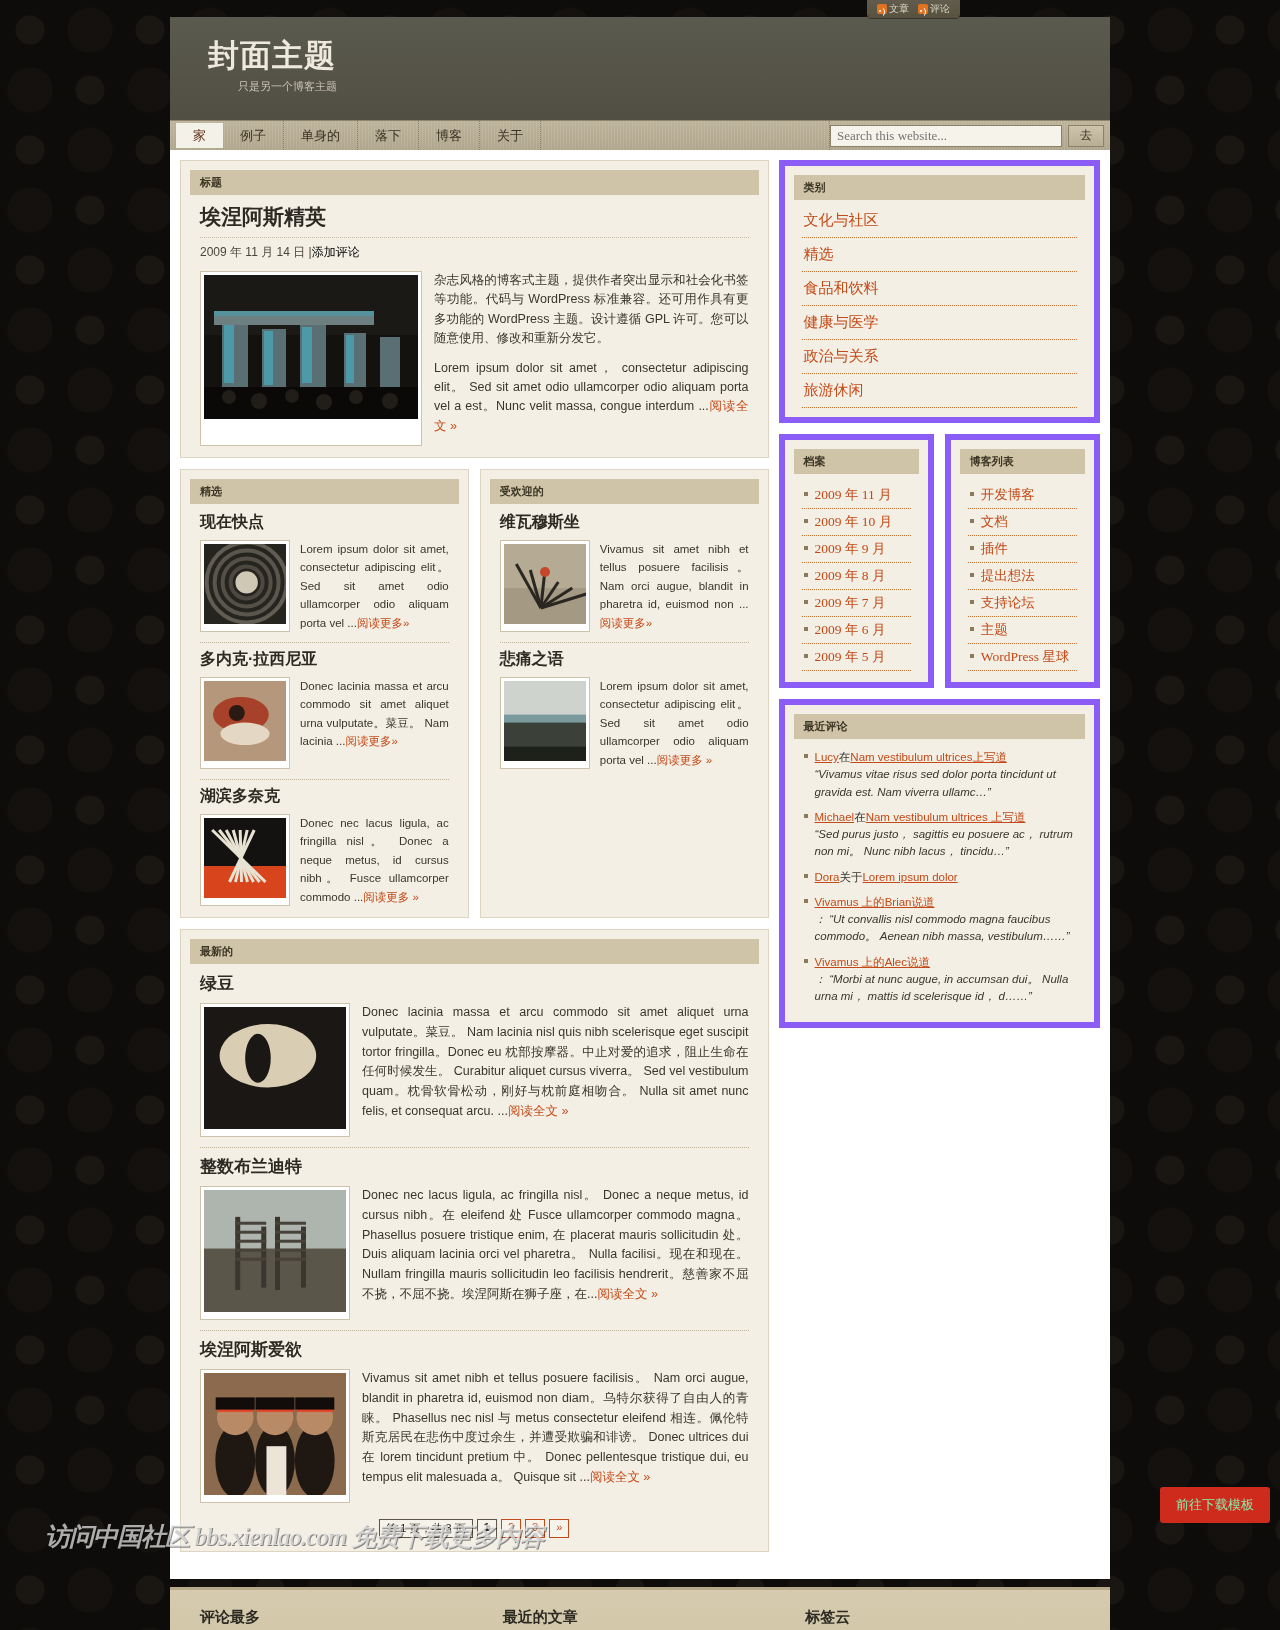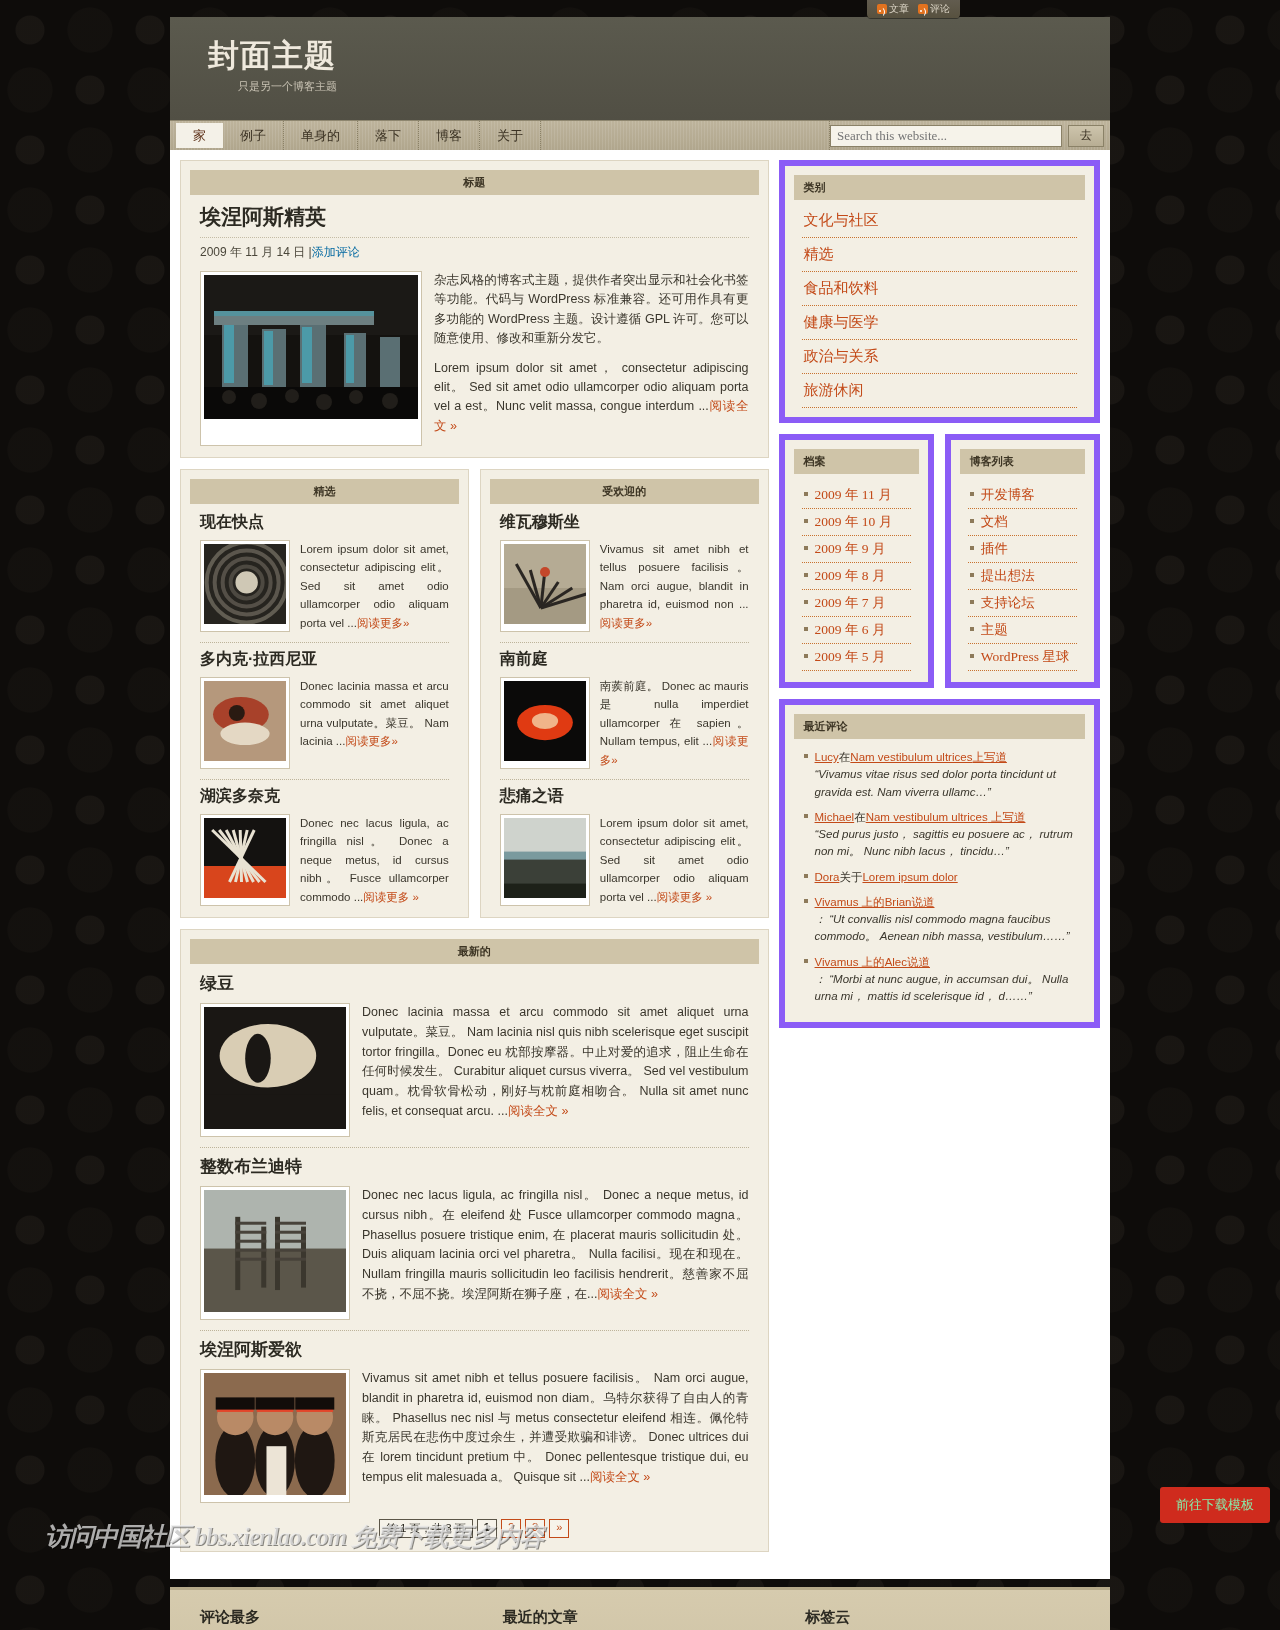--- a/index.html
+++ b/index.html
@@ -107,32 +107,32 @@
   .col-side{width:325px;}
   .panel{
     background:#f3efe4;
     border:1px solid #ddd5c2;
     padding:9px;
     margin-bottom:11px;
   }
   .panel-title{
     background:#cfc4a8;
     font-size:11px;font-weight:bold;color:#3d3524;
-    padding:5px 10px; margin:0 0 8px 0;text-align:center;
+    padding:5px 10px; margin:0 0 8px 0;
   }
   .inner{padding:0 10px 2px 10px;}
   
   h2.post-title{
     font-size:21px;color:#2c2a22;margin:4px 0 6px 0;font-weight:bold;
   }
   .post-meta{
     font-size:12px;color:#4a463a;border-top:1px dotted #c4bba4;
     padding-top:6px;margin-bottom:10px;
   }
-  .post-meta a{color:#0369a1;text-decoration:none;}
+  .post-meta a{color:#000000;text-decoration:none;}
   .post-body{display:flex;gap:12px;}
   .thumb{
     border:1px solid #cdc3ab;padding:3px;background:#fff;flex:none;
     display:block;
   }
   .ptext{font-size:12.5px;line-height:1.55;color:#3a362c;text-align:justify;}
   .ptext p{margin:0 0 10px 0;}
   .ptext a, .more{color:#c34a18;text-decoration:none;}
   
   .two-col{display:flex;gap:11px;}
@@ -380,32 +380,20 @@
                       <line x1="36.9" y1="64" x2="54.3" y2="38" stroke="#2a2622" stroke-width="3"></line>
                       <line x1="36.9" y1="64" x2="68.3" y2="44" stroke="#2a2622" stroke-width="3"></line>
                       <line x1="36.9" y1="64" x2="82.3" y2="50" stroke="#2a2622" stroke-width="3"></line>
                       <circle cx="41" cy="28" r="5" fill="#c4472a"></circle>
                     </svg></span>
                   <div class="mini-text"><span>Vivamus sit amet nibh et tellus posuere facilisis。 Nam orci augue, blandit in pharetra id, euismod non ...</span><a href="#" class="more">阅读更多»</a></div>
                 </div>
                 <div class="divider"></div>
               </div>
               <div>
-                <h3>南前庭</h3>
-                <div class="mini-body">
-                  <span class="thumb"><svg width="82" height="80" viewBox="0 0 82 80">
-                      <rect width="82" height="80" fill="#0b0a09"></rect>
-                      <ellipse cx="41" cy="41.6" rx="27.880000000000003" ry="17.6" fill="#e03a12"></ellipse>
-                      <ellipse cx="41" cy="40" rx="13.120000000000001" ry="8" fill="#f0b48a"></ellipse>
-                    </svg></span>
-                  <div class="mini-text"><span>南蒺前庭。 Donec ac mauris 是 nulla imperdiet ullamcorper 在 sapien。 Nullam tempus, elit ...</span><a href="#" class="more">阅读更多»</a></div>
-                </div>
-                <div class="divider"></div>
-              </div>
-              <div>
                 <h3>悲痛之语</h3>
                 <div class="mini-body">
                   <span class="thumb"><svg width="82" height="80" viewBox="0 0 82 80">
                       <rect width="82" height="80" fill="#cfd3cd"></rect>
                       <rect width="82" height="36" fill="#cfd3cd"></rect>
                       <rect y="33.6" width="82" height="9.6" fill="#7a9a9e"></rect>
                       <rect y="41.6" width="82" height="38.4" fill="#3b4038"></rect>
                       <rect y="65.6" width="82" height="14.399999999999999" fill="#1d2119"></rect>
                     </svg></span>
                   <div class="mini-text"><span>Lorem ipsum dolor sit amet, consectetur adipiscing elit。 Sed sit amet odio ullamcorper odio aliquam porta vel ...</span><a href="#" class="more">阅读更多 »</a></div>

